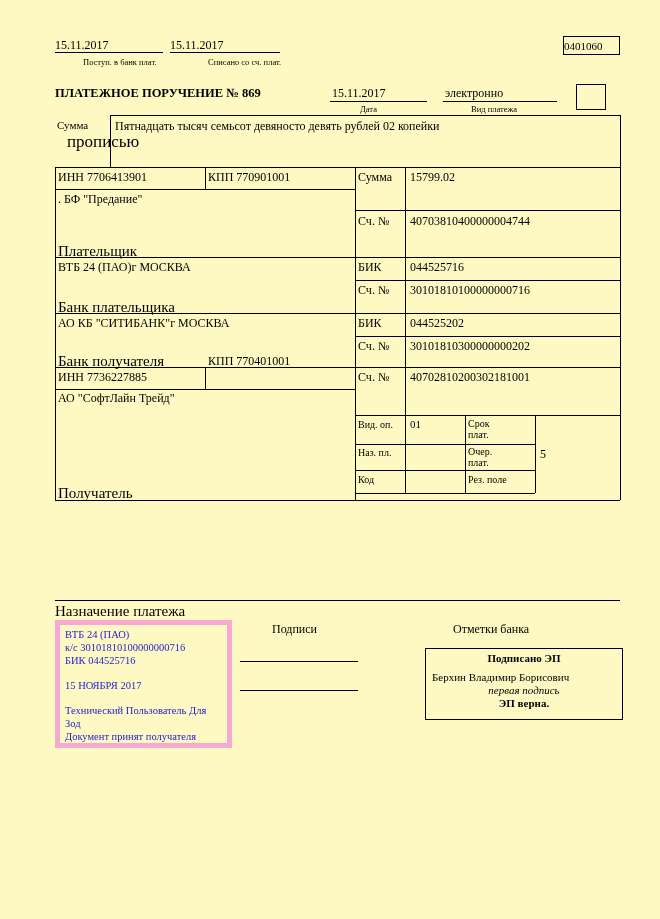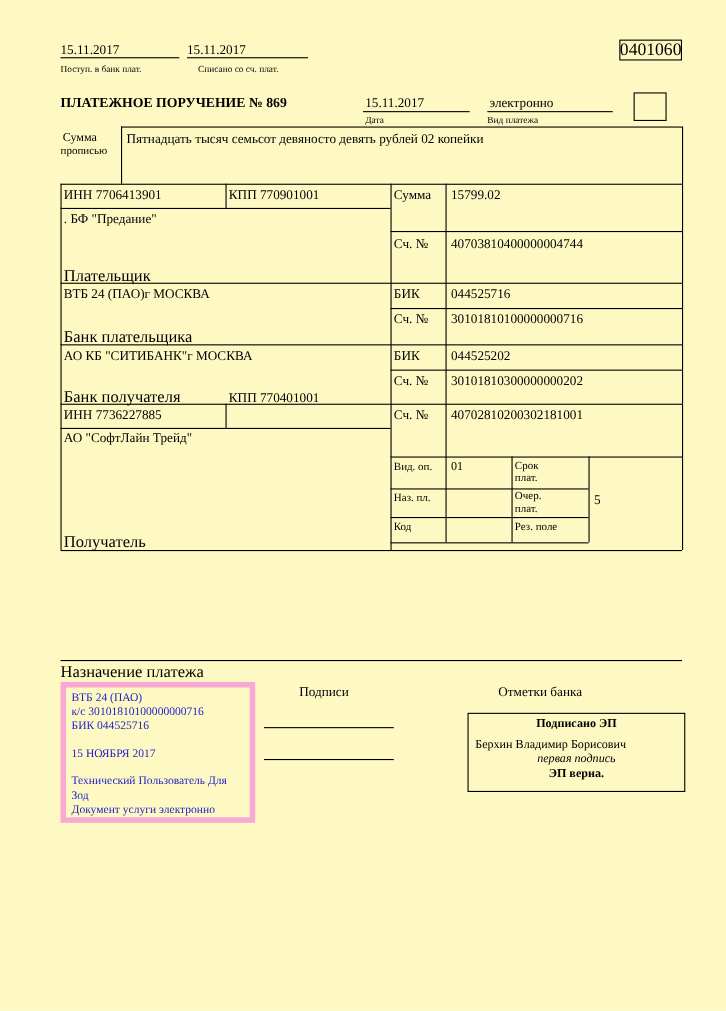--- a/index.html
+++ b/index.html
@@ -3,29 +3,29 @@
 <meta charset="utf-8">
 <style>
   * { margin:0; padding:0; box-sizing:border-box; }
   html,body { background:#ffffff; }
   .page {
     position:relative; width:660px; height:919px; background:#fef9c3;
     font-family:"Liberation Serif", serif; color:#000; overflow:hidden;
   }
   .t { position:absolute; font-size:12px; line-height:1.18; white-space:nowrap; }
   .wrap { white-space:normal; }
-  .s { font-size:8.5px; }
+  .s { font-size:8.5px;margin-left:28px; }
   .m { font-size:15px; }
   .sub { font-size:10px; line-height:11px; }
   .b { font-weight:bold; }
   .i { font-style:italic; }
   .hl { position:absolute; height:1px; background:#000; }
   .vl { position:absolute; width:1px; background:#000; }
   .box { position:absolute; border:1px solid #000; }
-  .code-box { display:flex; align-items:center; justify-content:center; font-size:16px; }
+  .code-box { display:flex; align-items:center; font-size:11px; }
   .blue-box {
     position:absolute; left:55px; top:620px; width:177px; height:128px;
     border:5px solid #f9a8d4; color:#2323cc; font-size:10.5px; line-height:13px;
     padding:3px 5px;
   }
   .blue-box .gap { height:12px; }
   .stamp {
     position:absolute; left:425px; top:648px; width:198px; height:72px;
     border:1px solid #000; font-size:11px; line-height:13px; padding:3px 6px;
   }
@@ -49,21 +49,21 @@
   <div class="t b" style="left:55px;top:86px;font-size:12.5px">ПЛАТЕЖНОЕ ПОРУЧЕНИЕ № 869</div>
   <div class="t" style="left:332px;top:86px">15.11.2017</div>
   <div class="hl" style="left:330px;top:101px;width:97px"></div>
   <div class="t s" style="left:332px;top:104px">Дата</div>
   <div class="t" style="left:445px;top:86px">электронно</div>
   <div class="hl" style="left:443px;top:101px;width:114px"></div>
   <div class="t s" style="left:443px;top:104px">Вид платежа</div>
   <div class="box" style="left:576px;top:84px;width:30px;height:26px"></div>
 
   <div class="t" style="left:57px;top:119px;font-size:11px">Сумма</div>
-  <div class="t" style="left:55px;top:132px;font-size:10px">прописью</div>
+  <div class="t" style="left:67px;top:132px;font-size:17px">прописью</div>
   <div class="t wrap" style="left:115px;top:119px;width:495px">Пятнадцать тысяч семьсот девяносто девять рублей 02 копейки</div>
 
   <div class="hl" style="left:110px;top:115px;width:510px"></div>
   <div class="vl" style="left:110px;top:115px;height:52px"></div>
   <div class="vl" style="left:620px;top:115px;height:385px"></div>
   <div class="vl" style="left:55px;top:167px;height:333px"></div>
   <div class="vl" style="left:355px;top:167px;height:333px"></div>
   <div class="vl" style="left:405px;top:167px;height:326px"></div>
   <div class="vl" style="left:205px;top:167px;height:22px"></div>
   <div class="vl" style="left:205px;top:367px;height:22px"></div>
@@ -134,21 +134,21 @@
   <div class="hl" style="left:240px;top:690px;width:118px"></div>
 
   <div class="blue-box">
     <div>ВТБ 24 (ПАО)</div>
     <div>к/с 30101810100000000716</div>
     <div>БИК 044525716</div>
     <div class="gap"></div>
     <div>15 НОЯБРЯ 2017</div>
     <div class="gap"></div>
     <div>Технический Пользователь Для Зод</div>
-    <div>Документ услуги электронно</div>
+    <div>Документ принят получателя</div>
   </div>
 
   <div class="stamp">
     <div class="c b">Подписано ЭП</div>
     <div style="margin-top:6px">Берхин Владимир Борисович</div>
     <div class="c i">первая подпись</div>
     <div class="c b">ЭП верна.</div>
   </div>
 
 </div>

